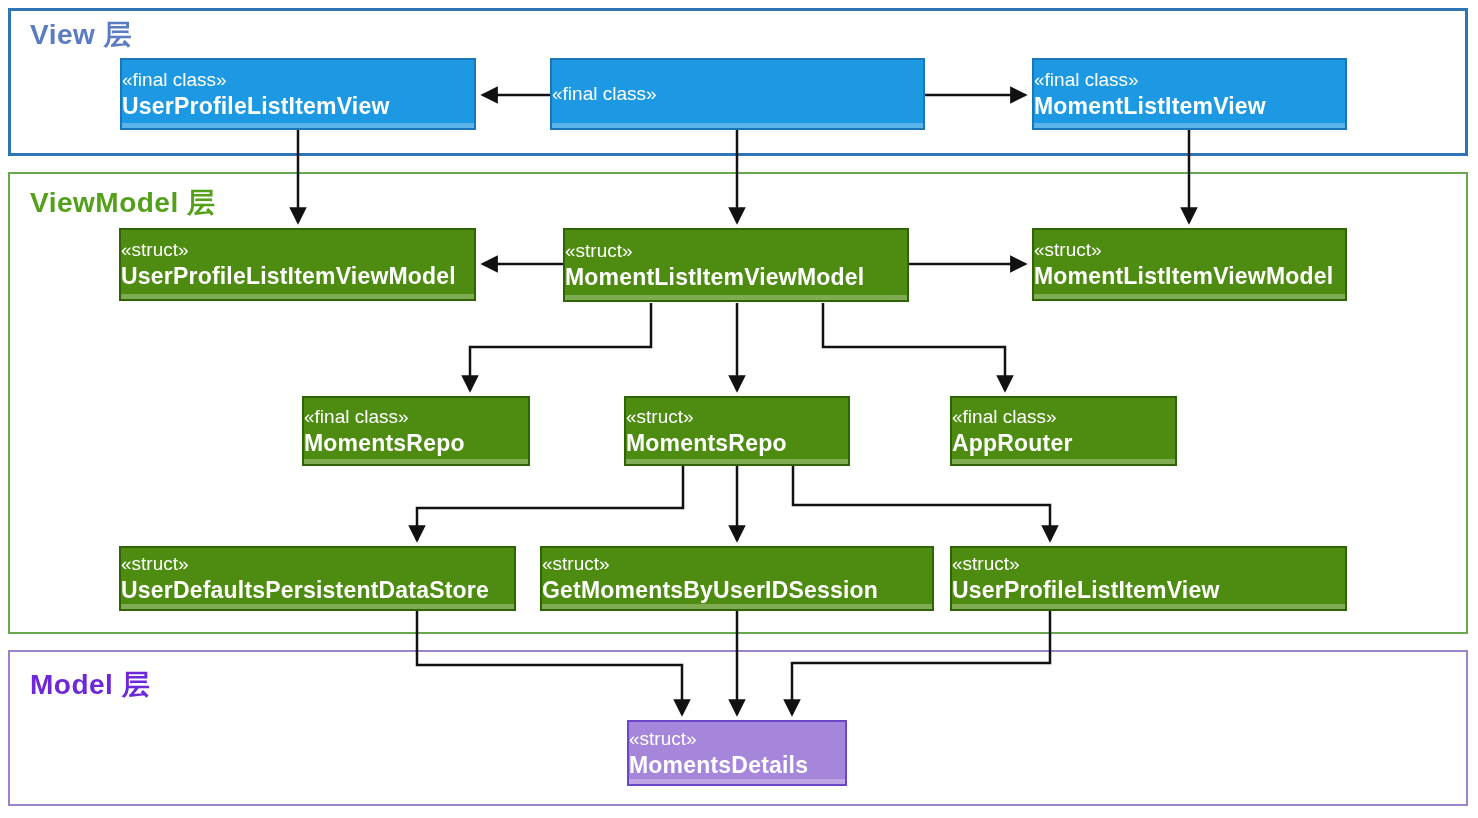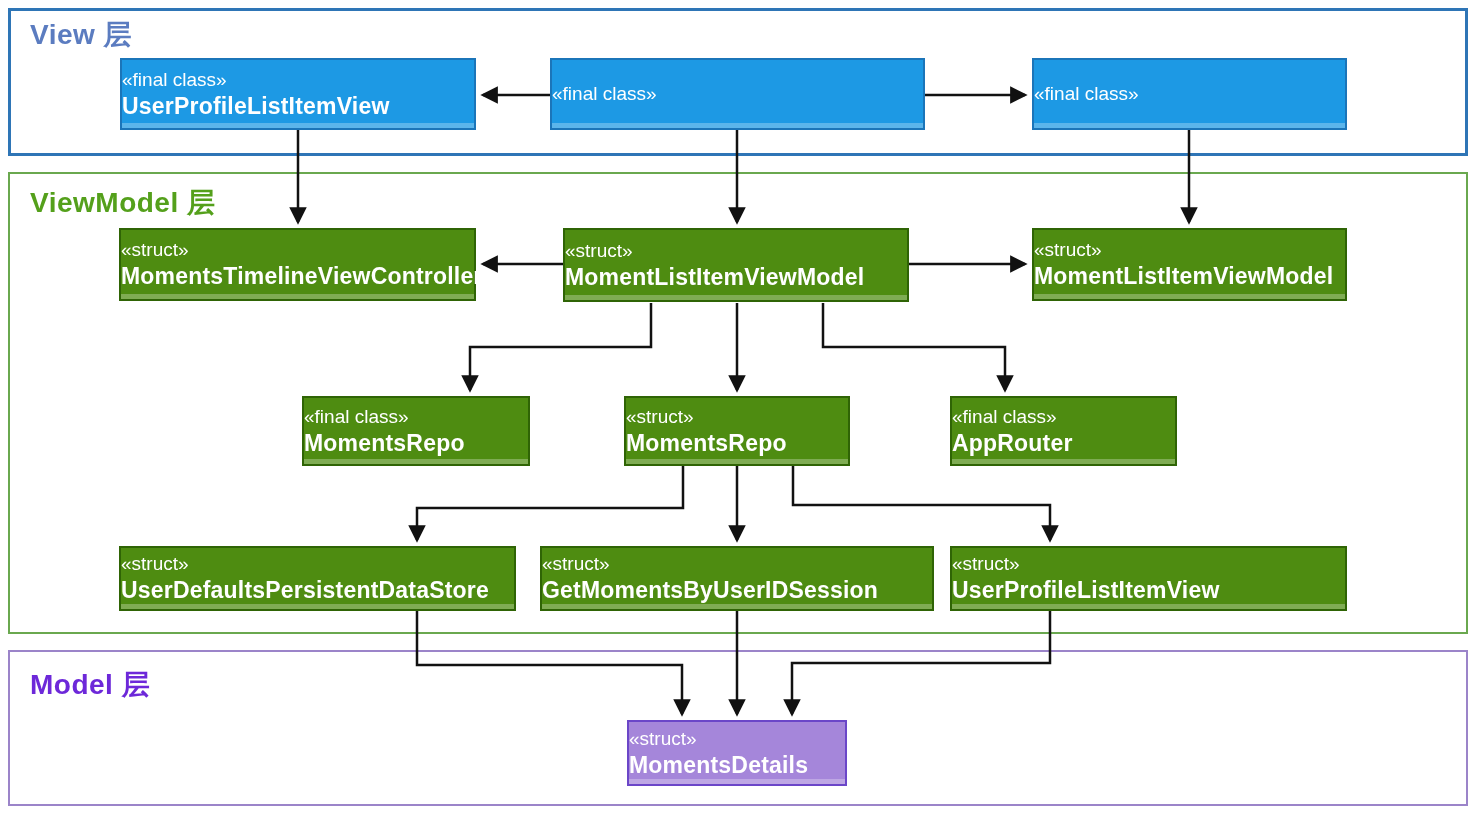--- a/index.html
+++ b/index.html
@@ -68,25 +68,26 @@
 
 <div class="node blue" style="left:120px;top:58px;width:356px;height:72px">
   <div class="stereo">«final class»</div>
   <div class="nname">UserProfileListItemView</div>
 </div>
 <div class="node blue" style="left:550px;top:58px;width:375px;height:72px">
   <div class="stereo">«final class»</div>
 </div>
 <div class="node blue" style="left:1032px;top:58px;width:315px;height:72px">
   <div class="stereo">«final class»</div>
+  <div class="nname">MomentListItemView</div>
 </div>
 
 <div class="node green" style="left:119px;top:228px;width:357px;height:73px">
   <div class="stereo">«struct»</div>
-  <div class="nname">MomentsTimelineViewController</div>
+  <div class="nname">UserProfileListItemViewModel</div>
 </div>
 <div class="node green" style="left:563px;top:228px;width:346px;height:74px">
   <div class="stereo">«struct»</div>
   <div class="nname">MomentListItemViewModel</div>
 </div>
 <div class="node green" style="left:1032px;top:228px;width:315px;height:73px">
   <div class="stereo">«struct»</div>
   <div class="nname">MomentListItemViewModel</div>
 </div>
 

